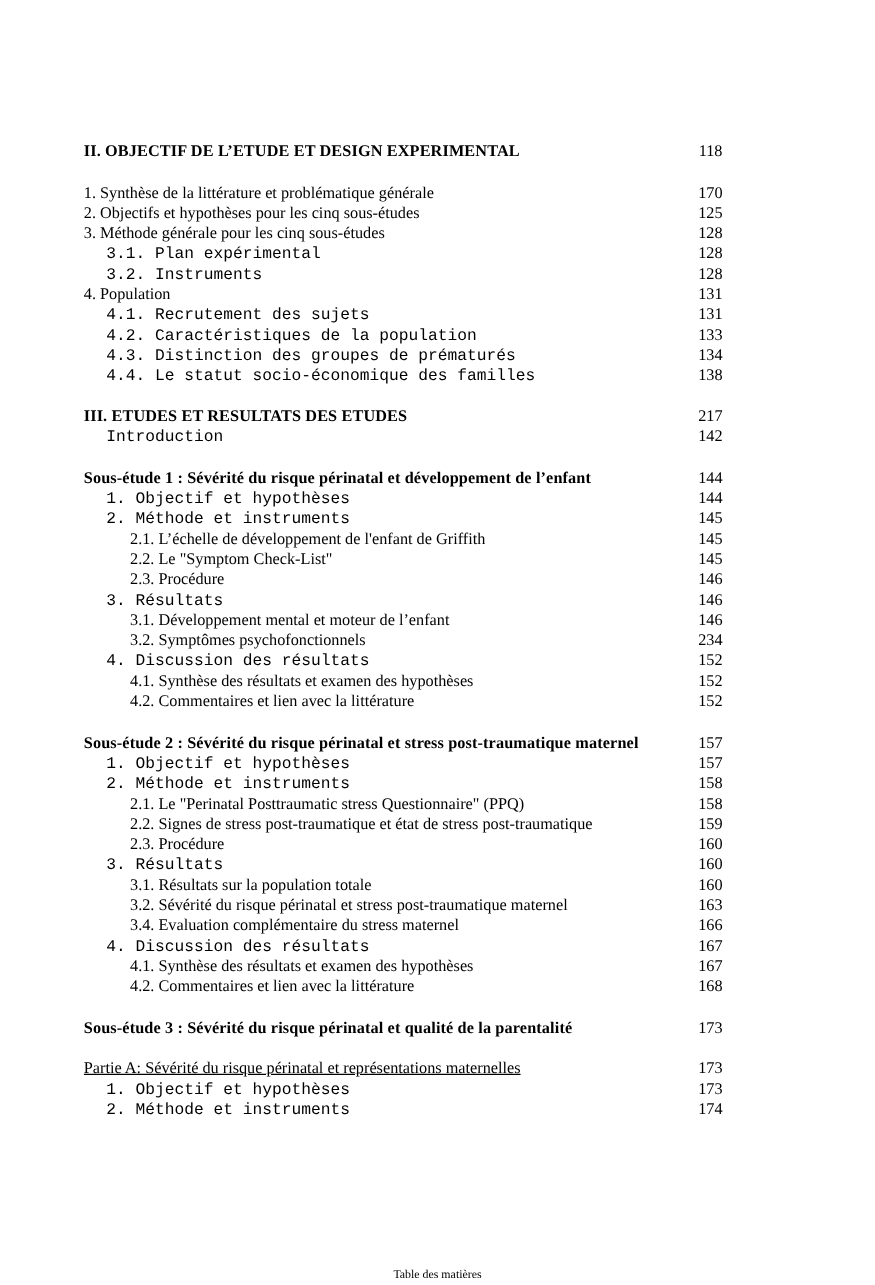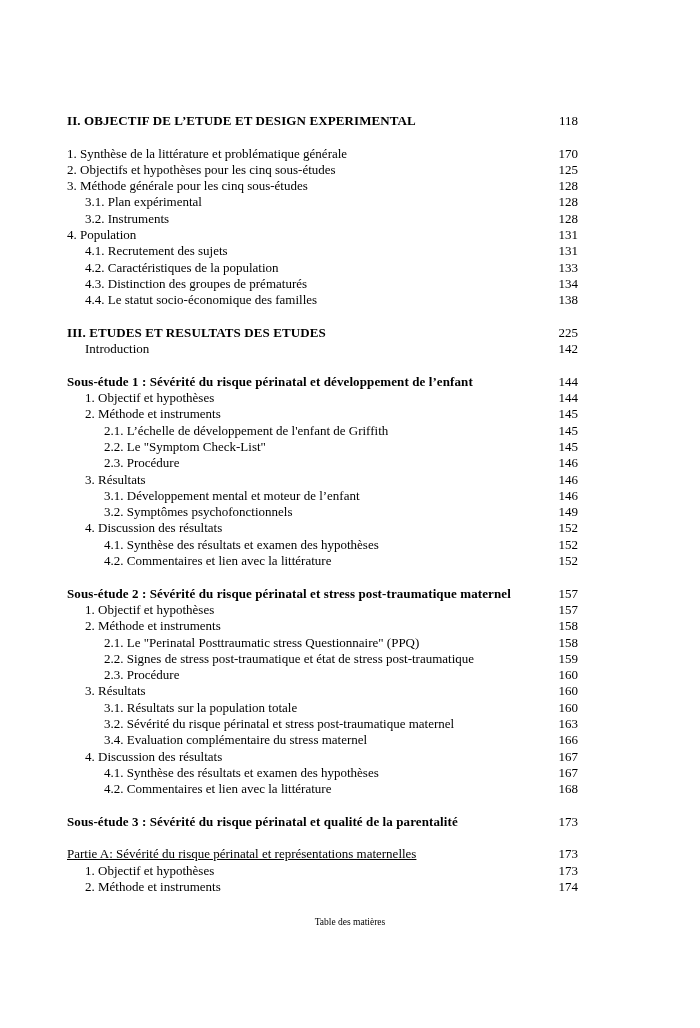--- a/index.html
+++ b/index.html
@@ -34,30 +34,30 @@
   .row .title {
     flex: 1 1 auto;
     overflow: hidden;
   }
   .row .pagenum {
     flex: 0 0 auto;
     padding-left: 8px;
     font-weight: normal;
     margin-left: 38px;
   }
-  .lvl1 .title { padding-left: 18px; }
+  .lvl1 .title { padding-left: 18px; font-family: Liberation Mono, monospace; }
   .lvl2 .title { padding-left: 37px; }
   .bold .title { font-weight: bold; letter-spacing: 0.1px; }
   .underline .title { text-decoration: underline; }
   .gap { height: 16.3px; }
   .footer {
     position: absolute;
     left: 0;
     width: 700px;
-    top: 916px;
+    top: 1014px;
     text-align: center;
     font-size: 9.5px;
     line-height: 12px;
   }
 </style>
 </head>
 <body>
 
 <div class="page">
   <main class="toc" id="toc">
@@ -102,21 +102,21 @@
         <span class="title">4.3. Distinction des groupes de prématurés</span>
         <span class="pagenum">134</span>
       </div>
       <div class="row lvl1 normal">
         <span class="title">4.4. Le statut socio-économique des familles</span>
         <span class="pagenum">138</span>
       </div>
       <div class="gap"></div>
       <div class="row lvl0 bold">
         <span class="title">III. ETUDES ET RESULTATS DES ETUDES</span>
-        <span class="pagenum">225</span>
+        <span class="pagenum">217</span>
       </div>
       <div class="row lvl1 normal">
         <span class="title">Introduction</span>
         <span class="pagenum">142</span>
       </div>
       <div class="gap"></div>
       <div class="row lvl0 bold">
         <span class="title">Sous-étude 1 : Sévérité du risque périnatal et développement de l’enfant</span>
         <span class="pagenum">144</span>
       </div>
@@ -143,21 +143,21 @@
       <div class="row lvl1 normal">
         <span class="title">3. Résultats</span>
         <span class="pagenum">146</span>
       </div>
       <div class="row lvl2 normal">
         <span class="title">3.1. Développement mental et moteur de l’enfant</span>
         <span class="pagenum">146</span>
       </div>
       <div class="row lvl2 normal">
         <span class="title">3.2. Symptômes psychofonctionnels</span>
-        <span class="pagenum">149</span>
+        <span class="pagenum">234</span>
       </div>
       <div class="row lvl1 normal">
         <span class="title">4. Discussion des résultats</span>
         <span class="pagenum">152</span>
       </div>
       <div class="row lvl2 normal">
         <span class="title">4.1. Synthèse des résultats et examen des hypothèses</span>
         <span class="pagenum">152</span>
       </div>
       <div class="row lvl2 normal">

